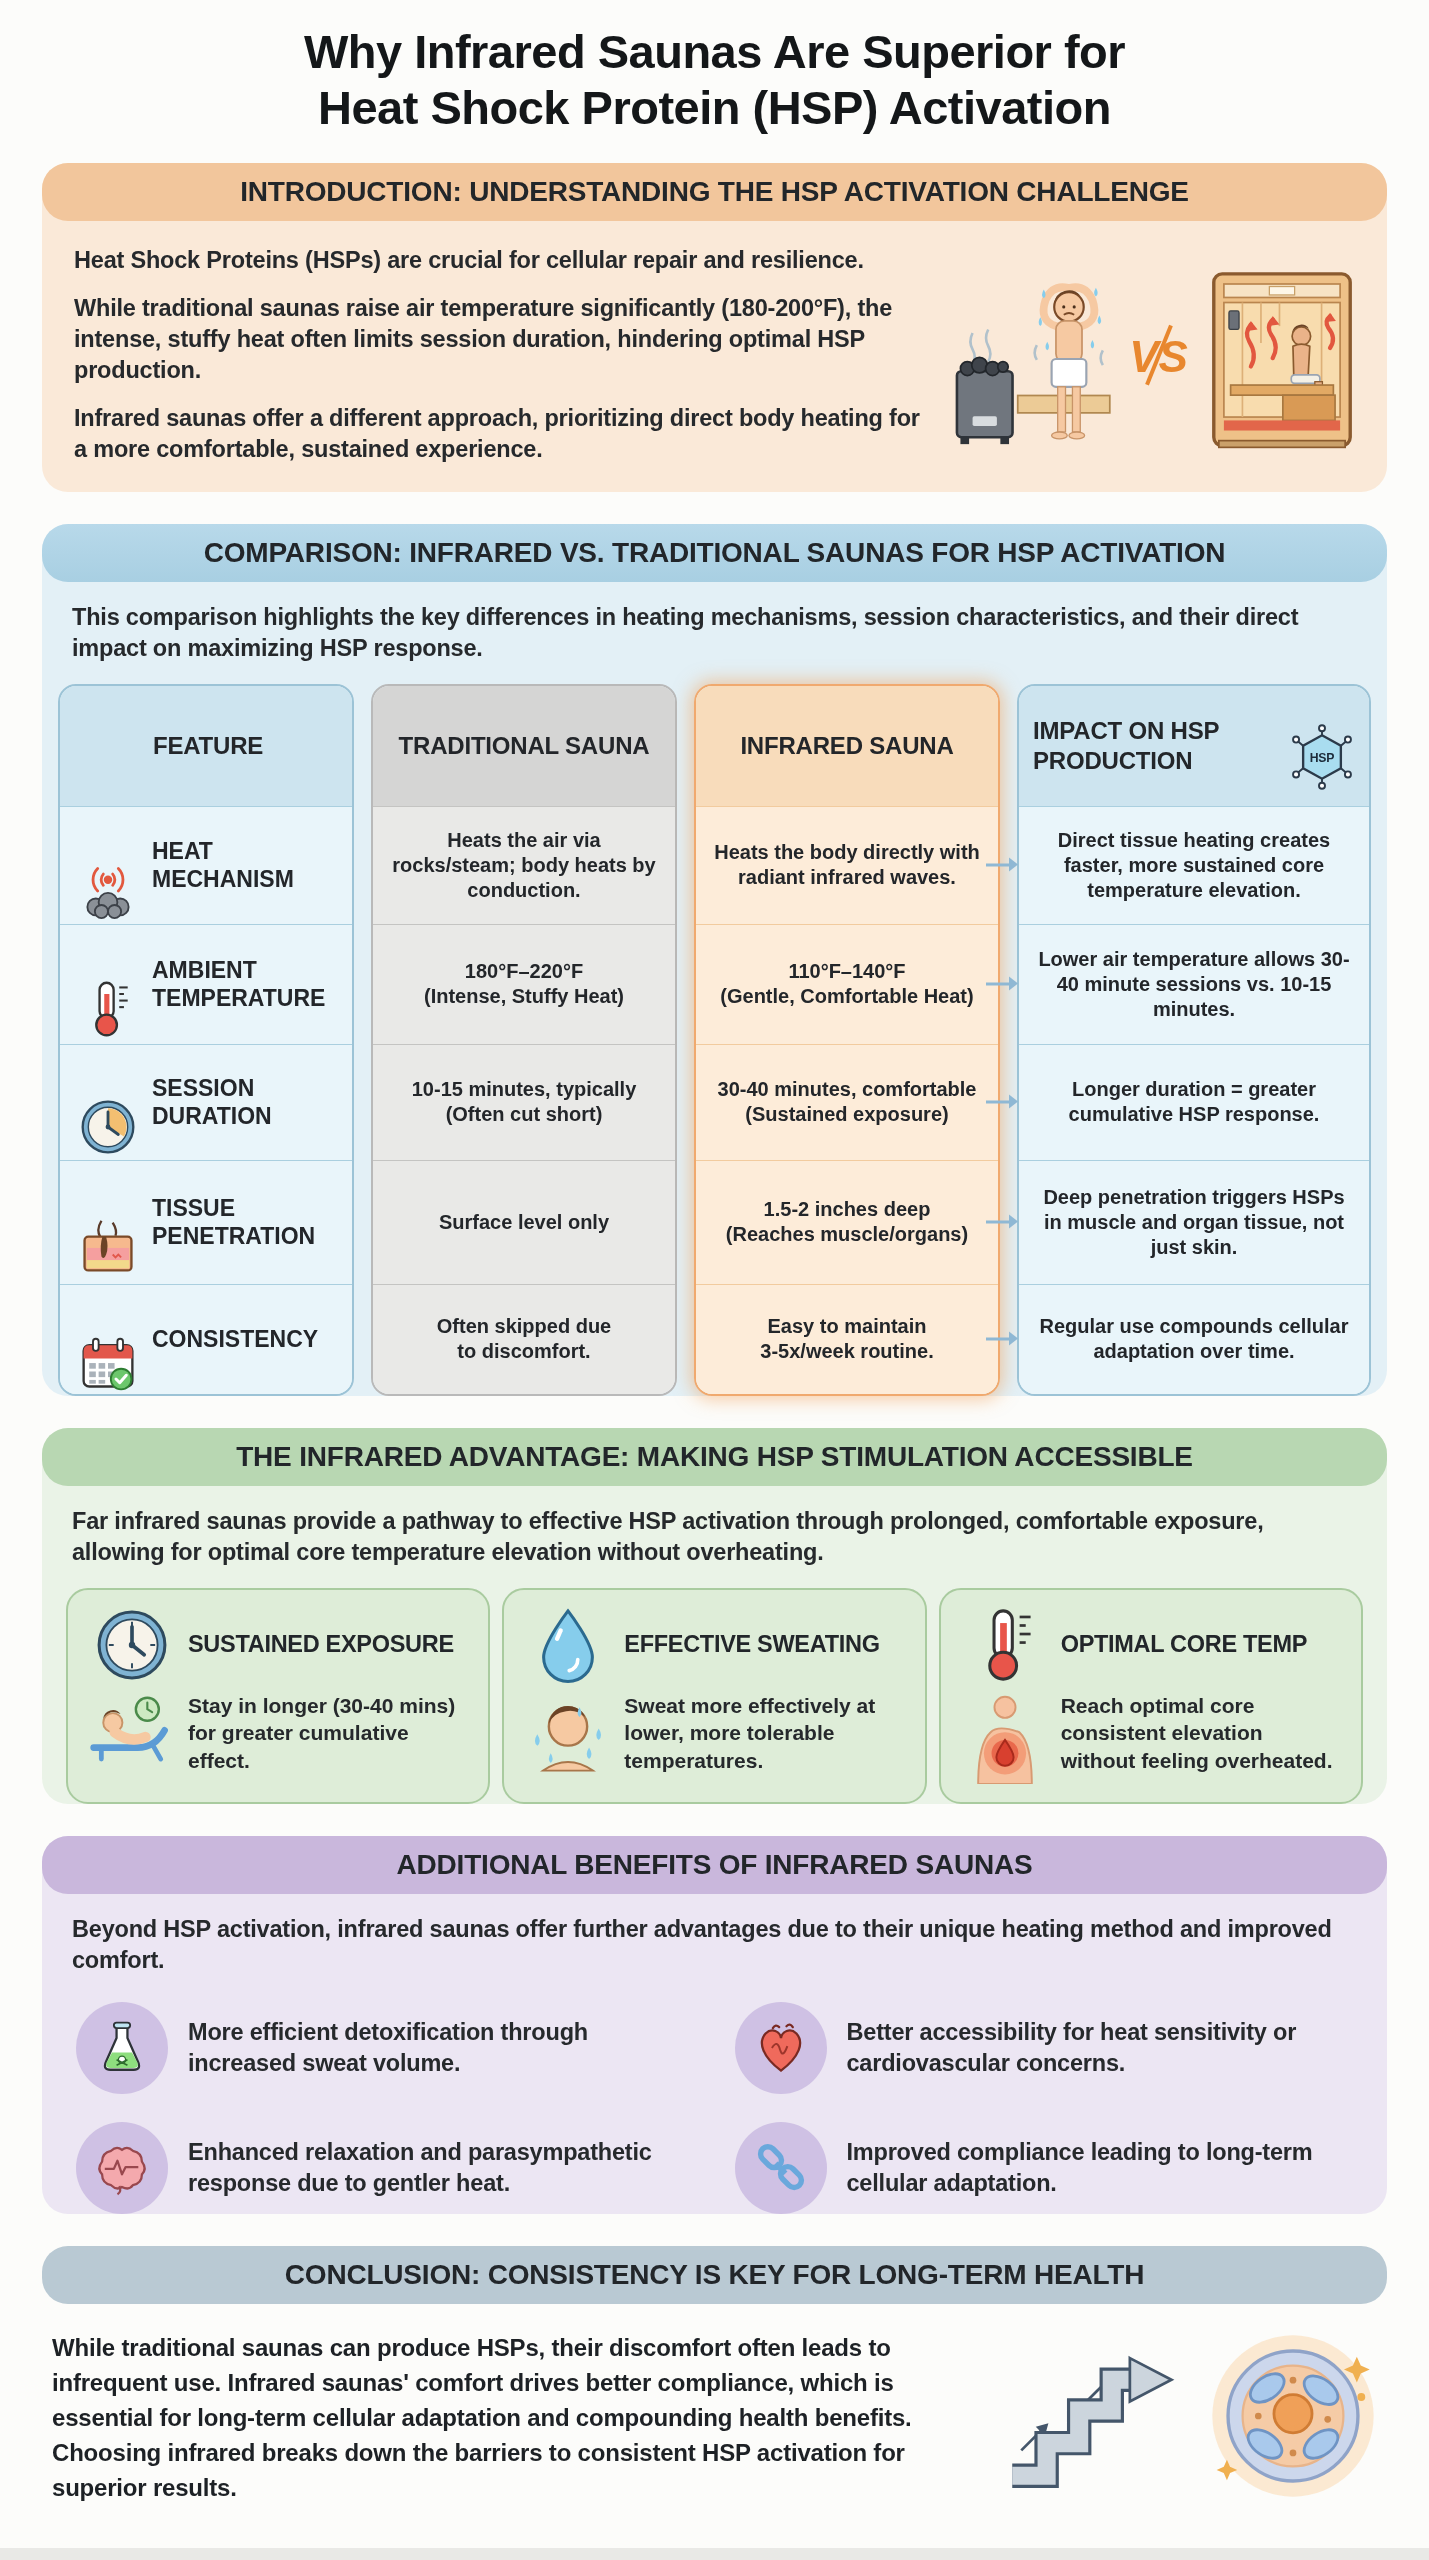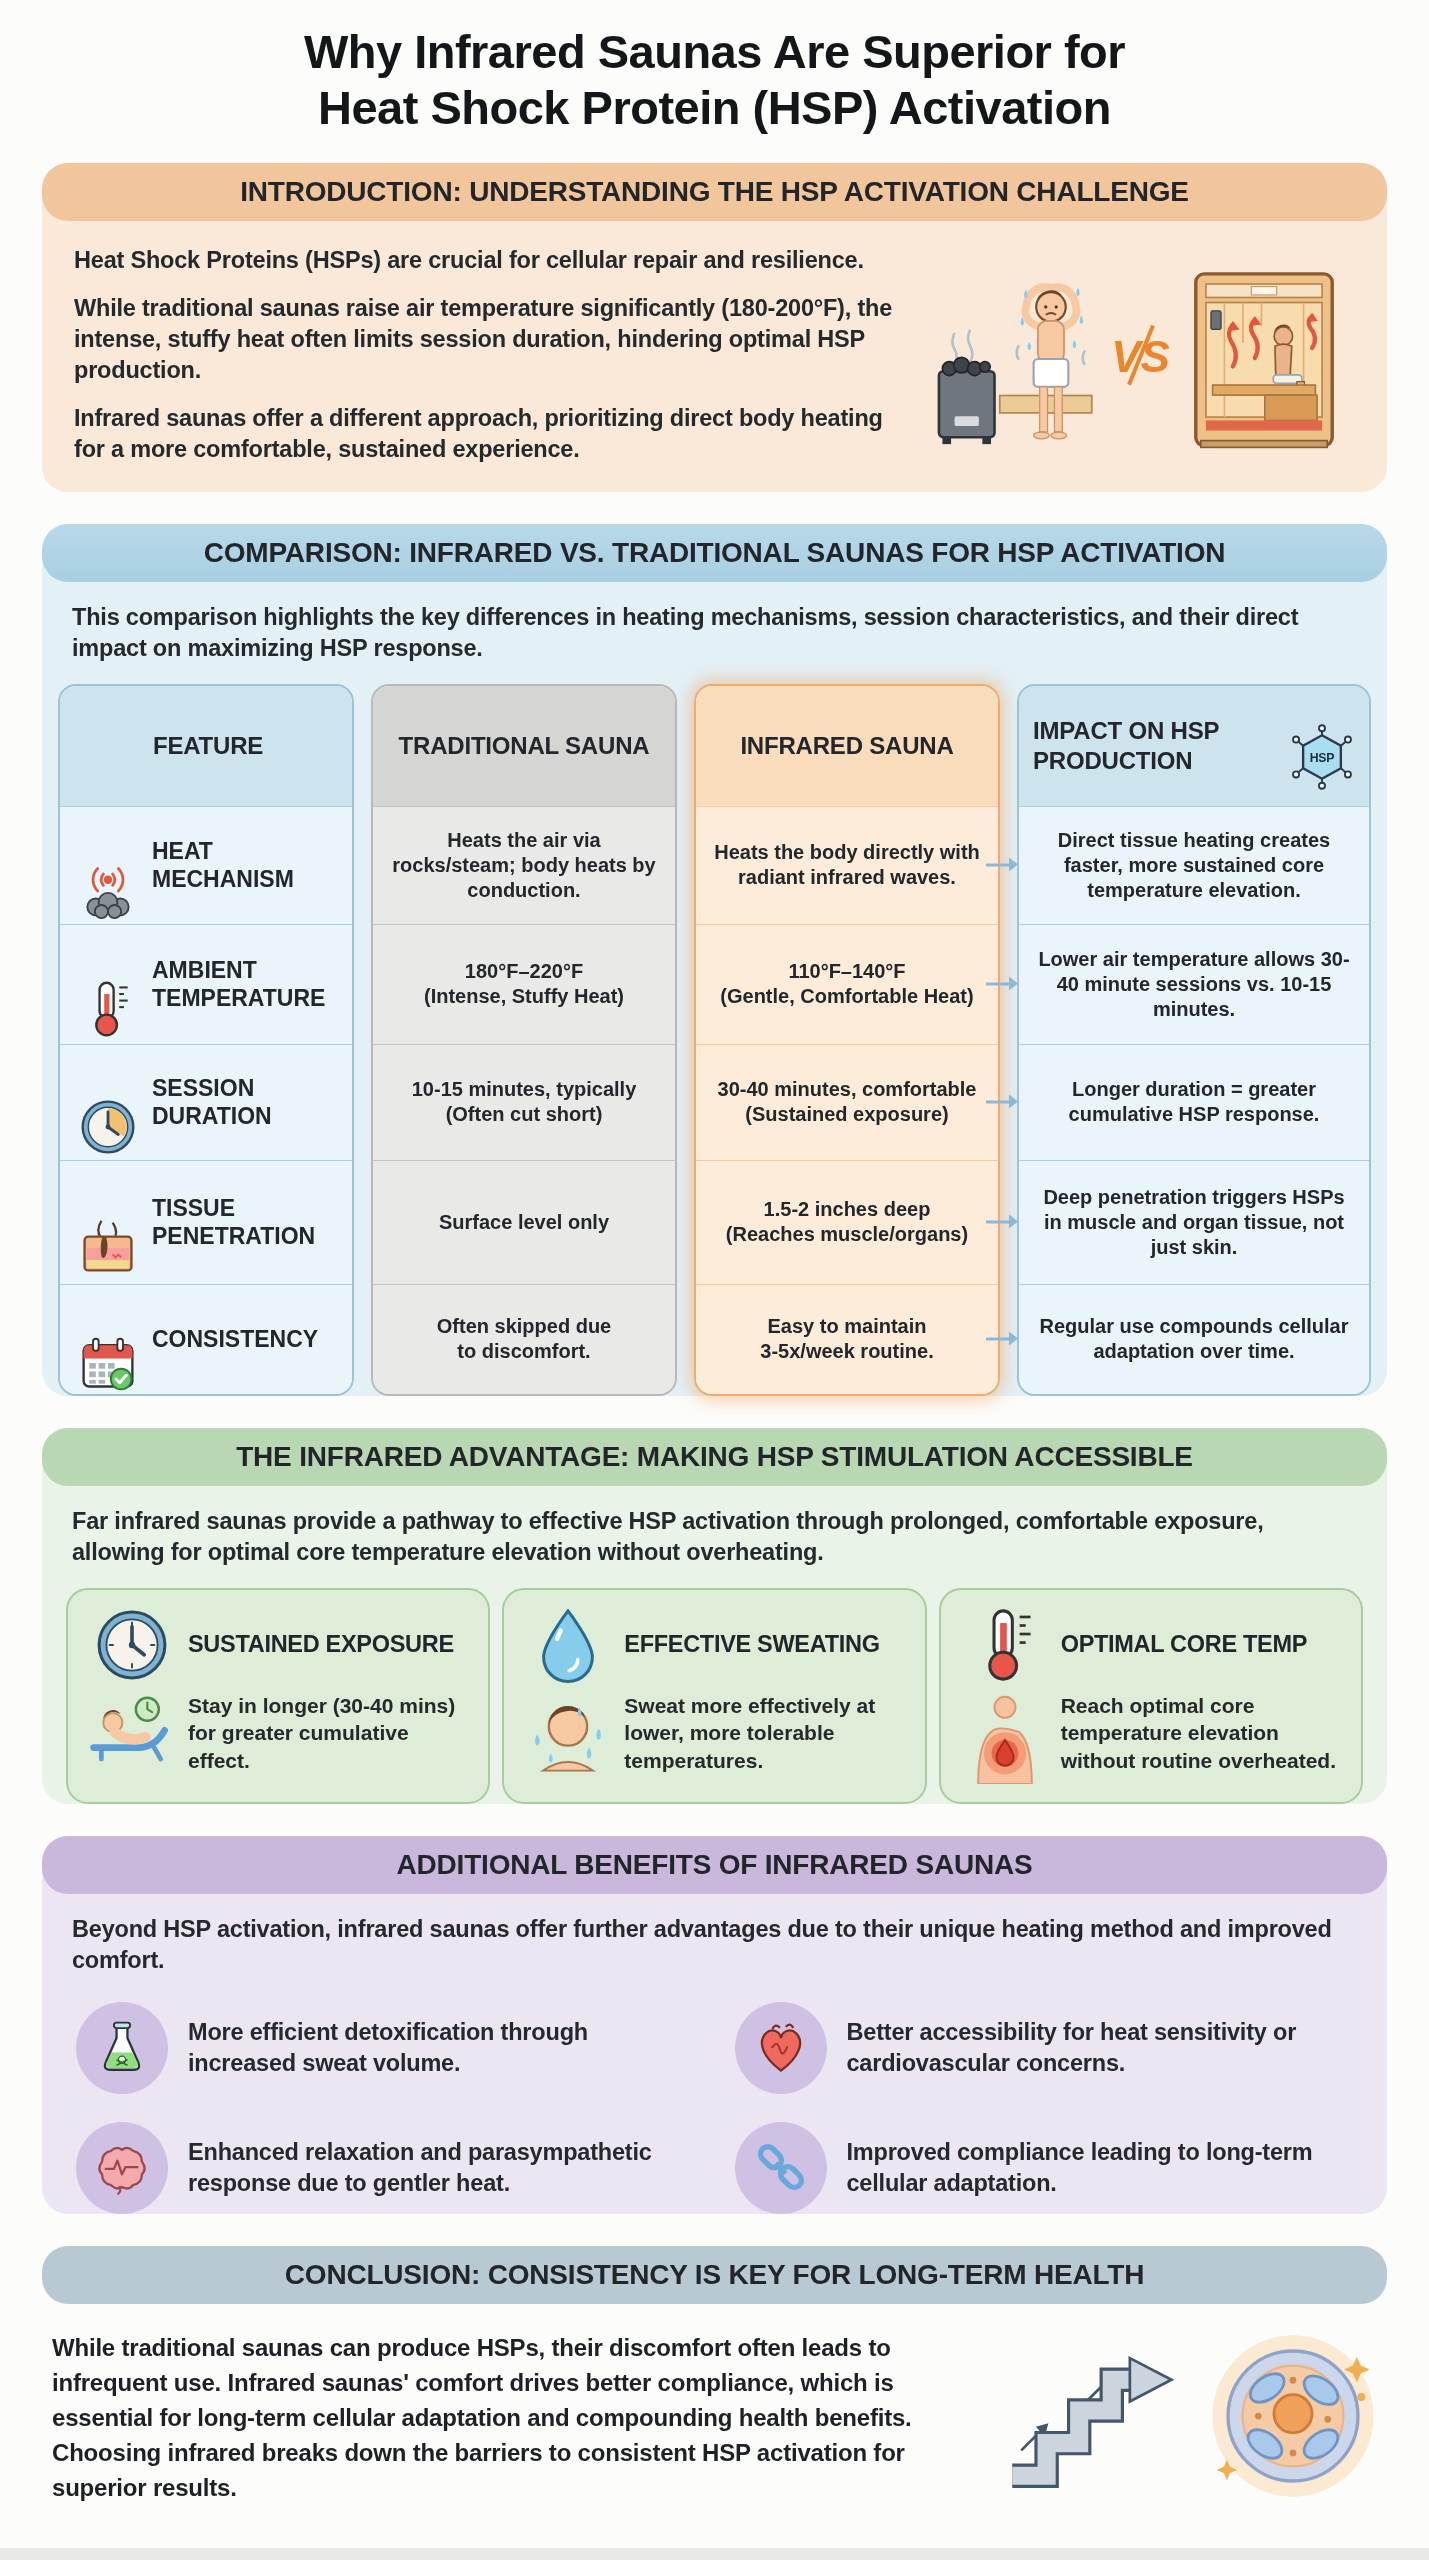--- a/index.html
+++ b/index.html
@@ -24,21 +24,21 @@
 
   .sec { margin:0 42px 32px; border-radius:26px; }
   .pill {
     border-radius:26px; padding:13px 24px; text-align:center;
     font-size:28px; font-weight:bold; color:#22262a; letter-spacing:-0.2px;
   }
 
   
   .intro { background:#fae9d8; }
   .intro .pill { background:#f2c69c; }
-  .intro-body { display:flex; gap:14px; padding:20px 34px 10px 32px;justify-content:center; }
+  .intro-body { display:flex; gap:14px; padding:20px 16px 10px 32px;justify-content:center; }
   .intro-text { flex:1; padding-top:4px; }
   .intro-text p { font-size:23.5px; line-height:1.32; font-weight:bold; color:#26292c; margin-bottom:17px; letter-spacing:-0.2px; }
   .intro-illu { width:430px; display:flex; align-items:flex-end; justify-content:center; gap:10px; padding-bottom:8px; }
   .vs {
     color:#e8872e; font-size:44px; font-weight:bold; font-style:italic;
     align-self:center; position:relative; padding:0 4px; 
   }
   .vs::after { content:""; position:absolute; left:48%; top:-9px; width:3.5px; height:64px; background:#e8872e; transform:rotate(22deg); }
 
   
@@ -440,21 +440,21 @@
         <div class="card-title">OPTIMAL CORE TEMP</div>
         <span class="card-scene">
           <svg viewBox="0 0 96 96" width="92">
             <circle cx="48" cy="16" r="11" fill="#f6c2a0" stroke="#d89a72" stroke-width="2"></circle>
             <path d="M20 96 q0 -42 13 -54 q8 -8 30 0 q13 12 13 54 Z" fill="#f6c2a0" stroke="#d89a72" stroke-width="2"></path>
             <circle cx="48" cy="64" r="22" fill="#f07850" opacity="0.5"></circle>
             <circle cx="48" cy="64" r="14" fill="#e2452f" opacity="0.6"></circle>
             <path d="M48 50 q-9 13 -9 18 a9 9 0 0 0 18 0 q0 -5 -9 -18 Z" fill="#d8402f" stroke="#a82a1c" stroke-width="2"></path>
           </svg>
         </span>
-        <div class="card-text">Reach optimal core temperature elevation without routine overheated.</div>
+        <div class="card-text">Reach optimal core consistent elevation without feeling overheated.</div>
       </div>
 
     </div>
   </section>
 
   <section class="sec benefits">
     <div class="pill">ADDITIONAL BENEFITS OF INFRARED SAUNAS</div>
     <div class="sec-lead">Beyond HSP activation, infrared saunas offer further advantages due to their unique heating method and improved comfort.</div>
     <div class="benefit-grid">
 

